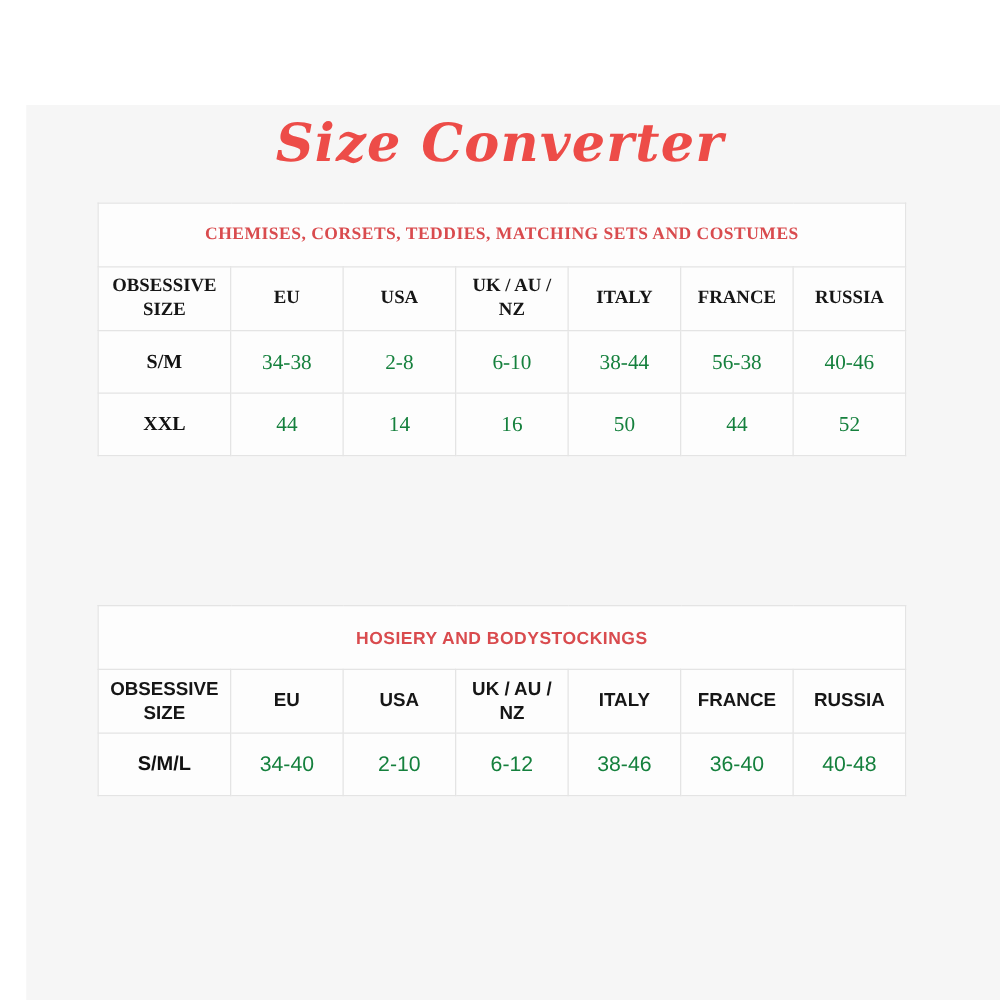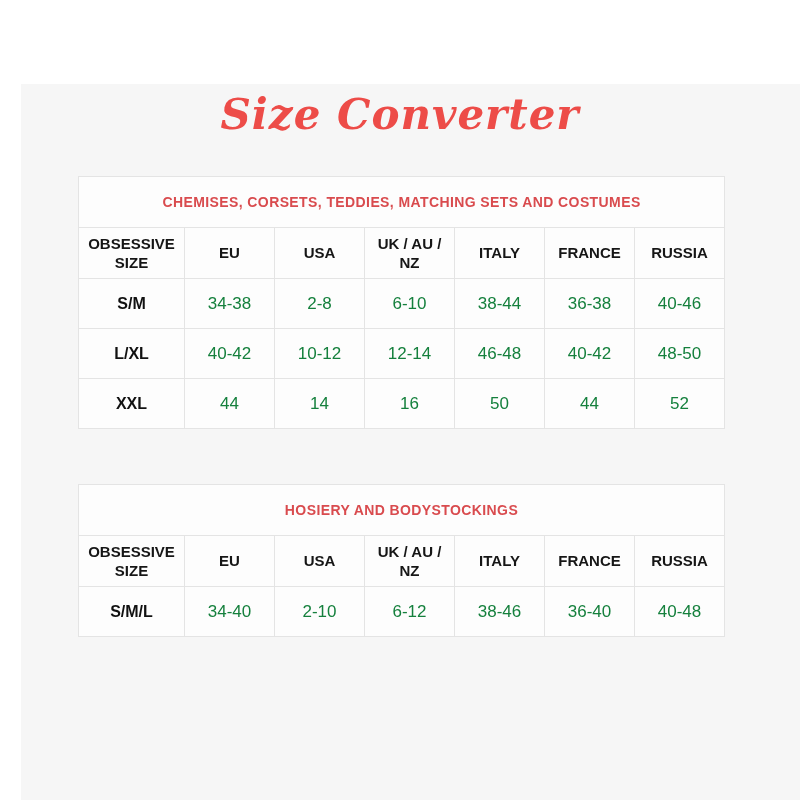--- a/index.html
+++ b/index.html
@@ -28,21 +28,21 @@
     color: #ed4c48;
   }
   table.size-table {
     position: absolute;
     left: 78px;
     width: 646px;
     border-collapse: collapse;
     table-layout: fixed;
     background: #fdfdfd;
   }
-  table.t1 { top: 176px; }
+  table.t1 { top: 162px; font-family: Liberation Serif, serif; }
   table.t2 { top: 484px; }
   col.c-first { width: 106px; }
   col.c-reg   { width: 90px; }
   .size-table td, .size-table th {
     border: 1px solid #e4e4e4;
     text-align: center;
     vertical-align: middle;
     padding: 2px 4px;
     background: #fdfdfd;
   }
@@ -102,31 +102,22 @@
       <th>ITALY</th>
       <th>FRANCE</th>
       <th>RUSSIA</th>
     </tr>
     <tr>
       <td class="rowhead">S/M</td>
       <td class="cell">34-38</td>
       <td class="cell">2-8</td>
       <td class="cell">6-10</td>
       <td class="cell">38-44</td>
-      <td class="cell">36-38</td>
+      <td class="cell">56-38</td>
       <td class="cell">40-46</td>
-    </tr>
-    <tr>
-      <td class="rowhead">L/XL</td>
-      <td class="cell">40-42</td>
-      <td class="cell">10-12</td>
-      <td class="cell">12-14</td>
-      <td class="cell">46-48</td>
-      <td class="cell">40-42</td>
-      <td class="cell">48-50</td>
     </tr>
     <tr>
       <td class="rowhead">XXL</td>
       <td class="cell">44</td>
       <td class="cell">14</td>
       <td class="cell">16</td>
       <td class="cell">50</td>
       <td class="cell">44</td>
       <td class="cell">52</td>
     </tr>

